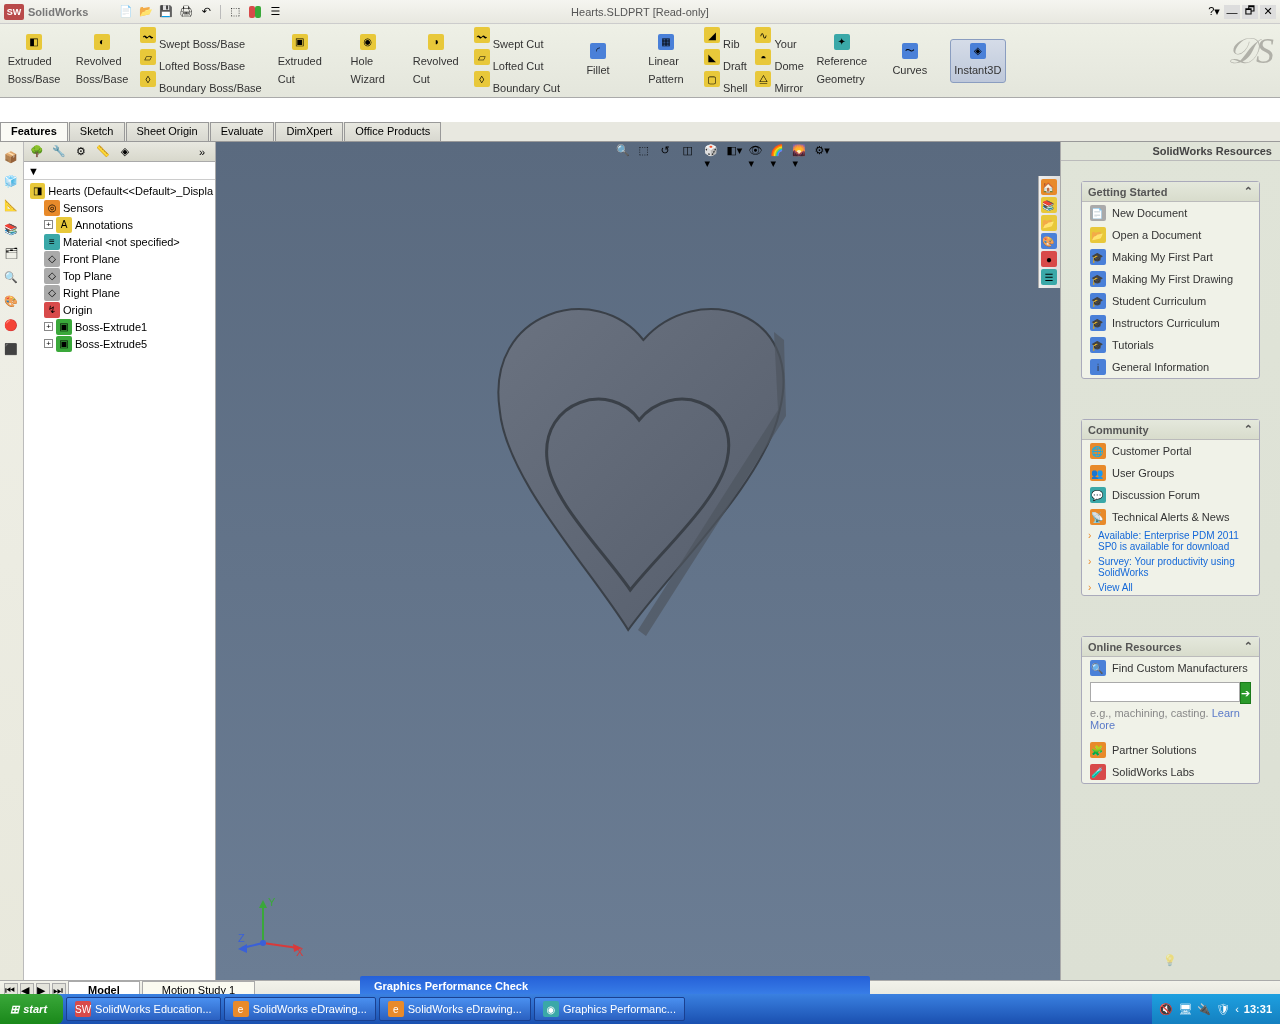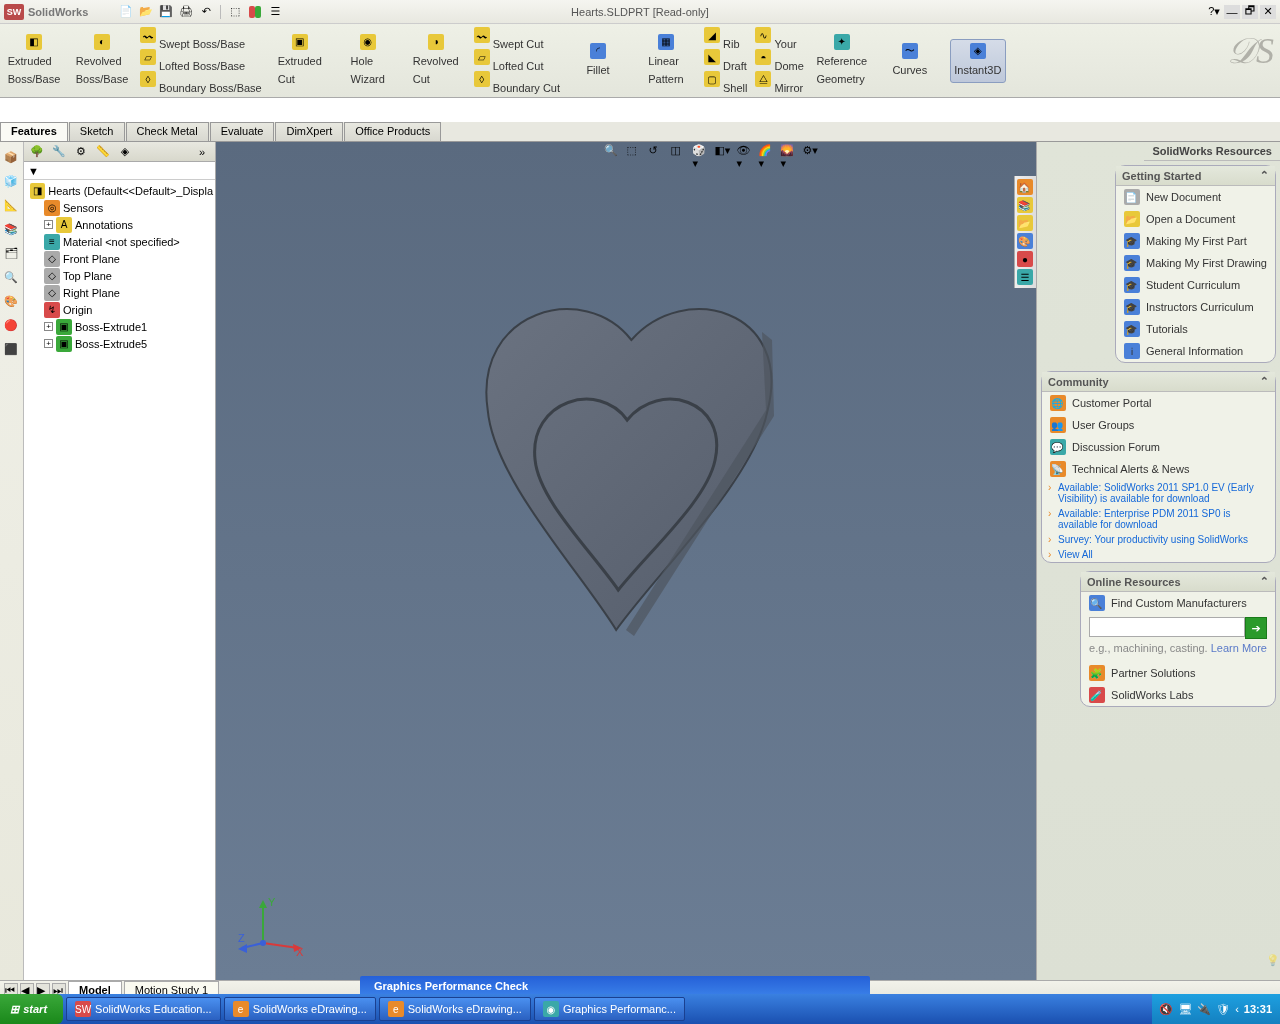--- a/index.html
+++ b/index.html
@@ -52,35 +52,35 @@
 .viewport { flex: 1; background: linear-gradient(#5a6a7f, #6b7d94); position: relative; overflow: hidden; }
 .vp-toolbar { position: absolute; top: 2px; left: 50%; transform: translateX(-10%); display: flex; gap: 4px; }
 .vp-btn { width: 18px; height: 18px; cursor: pointer; }
 .vp-right-strip { position: absolute; right: 0; top: 34px; width: 22px; background: linear-gradient(90deg,#eee,#ddd); border-left: 1px solid #aaa; display: flex; flex-direction: column; gap: 2px; padding: 3px 2px; }
 .vr-btn { width: 18px; height: 18px; cursor: pointer; }
 
 .heart { position: absolute; left: 50%; top: 148px; transform: translateX(-50%); }
 .triad { position: absolute; left: 22px; bottom: 22px; }
 
 
-.taskpane { width: 244px; background: linear-gradient(#e0e4d8,#dce0d4); border-left: 1px solid #aaa; display: flex; flex-direction: column; align-items: flex-end; }
+.taskpane { width: 220px; background: linear-gradient(#e0e4d8,#dce0d4); border-left: 1px solid #aaa; display: flex; flex-direction: column; }
 .tp-title { font-weight: bold; text-align: right; padding: 3px 8px; color: #444; border-bottom: 1px solid #bbb; }
-.tp-section { border: 1px solid #aab; margin: 4px; border-radius: 10px; background: #f0f2e8; }
+.tp-section { border: 1px solid #aab; margin: 20px; border-radius: 3px; background: #f0f2e8; }
 .tp-sec-head { display: flex; align-items: center; justify-content: space-between; padding: 3px 6px; font-weight: bold; color: #555; background: linear-gradient(#e4e8dc,#d8dccc); border-bottom: 1px solid #bbb; }
 .tp-link { display: flex; align-items: center; gap: 6px; padding: 3px 8px; cursor: pointer; color: #333; }
 .tp-news-item { padding: 2px 8px 2px 16px; font-size: 10px; color: #1468d8; cursor: pointer; position: relative; }
 .tp-news-item::before { content: '›'; position: absolute; left: 6px; color: #e88a2a; }
 .tp-searchbox { display: flex; margin: 3px 8px; }
 .tp-searchbox input { flex: 1; border: 1px solid #aaa; height: 20px; padding: 0 3px; }
 .tp-go { width: 22px; height: 22px; background: #2a9a2a; color: #fff; display: flex; align-items: center; justify-content: center; cursor: pointer; border: 1px solid #1a7a1a; }
 .tp-hint { font-size: 9px; color: #888; padding: 0 8px; }
 .tp-hint a { color: #5a7ac8; }
 .btm-tabs { height: 20px; background: linear-gradient(#f2f2ea,#e6e6de); display: flex; align-items: center; border-top: 1px solid #aaa; border-bottom: 1px solid #aaa; padding-left: 4px; gap: 2px; }
 .btm-nav { width: 14px; height: 14px; background: #e4e4dc; border: 1px solid #aaa; cursor: pointer; }
-.btm-tab { padding: 2px 10px; border: 1px solid #aaa; background: #fafaf0; cursor: pointer; }
+.btm-tab { padding: 2px 19px; border: 1px solid #aaa; background: #fafaf0; cursor: pointer; }
 .btm-tab.active { background: #fff; font-weight: bold; }
 
 
 .quicktools { height: 22px; background: linear-gradient(#f4f4ec,#eaeae0); display: flex; align-items: center; gap: 3px; padding: 0 6px; border-bottom: 1px solid #aaa; }
 .qt-btn { width: 16px; height: 16px; cursor: pointer; }
 .qt-sep { width: 1px; height: 14px; background: #bbb; margin: 0 3px; }
 
 
 .statusbar { height: 18px; background: #fafaf4; display: flex; align-items: center; padding: 0 6px; border-bottom: 1px solid #aaa; }
 .status-left { color: #555; }
@@ -251,21 +251,21 @@
         <span class="big-icon ico ico-blue">◈</span>
         <span class="big-label">Instant3D</span>
       </div>
   </div>
   <span class="ds-logo">𝒟S</span>
 </div>
 
 <div class="cmd-tabs">
   <div class="cmd-tab active">Features</div>
   <div class="cmd-tab">Sketch</div>
-  <div class="cmd-tab">Check Metal</div>
+  <div class="cmd-tab">Sheet Origin</div>
   <div class="cmd-tab">Evaluate</div>
   <div class="cmd-tab">DimXpert</div>
   <div class="cmd-tab">Office Products</div>
 </div>
 
 <div class="main">
 
   <div class="left-strip">
     <span class="ls-btn">📦</span>
     <span class="ls-btn">🧊</span>
@@ -442,21 +442,20 @@
           <span>User Groups</span>
         </div>
       <div class="tp-link">
           <span class="ico ico-teal">💬</span>
           <span>Discussion Forum</span>
         </div>
       <div class="tp-link">
           <span class="ico ico-orange">📡</span>
           <span>Technical Alerts &amp; News</span>
         </div>
-      <div class="tp-news-item">Available: SolidWorks 2011 SP1.0 EV (Early Visibility) is available for download</div>
       <div class="tp-news-item">Available: Enterprise PDM 2011 SP0 is available for download</div>
       <div class="tp-news-item">Survey: Your productivity using SolidWorks</div>
       <div class="tp-news-item">View All</div>
     </div>
 
     <div class="tp-section">
       <div class="tp-sec-head">
           <span>Online Resources</span>
           <span>⌃</span>
         </div>

